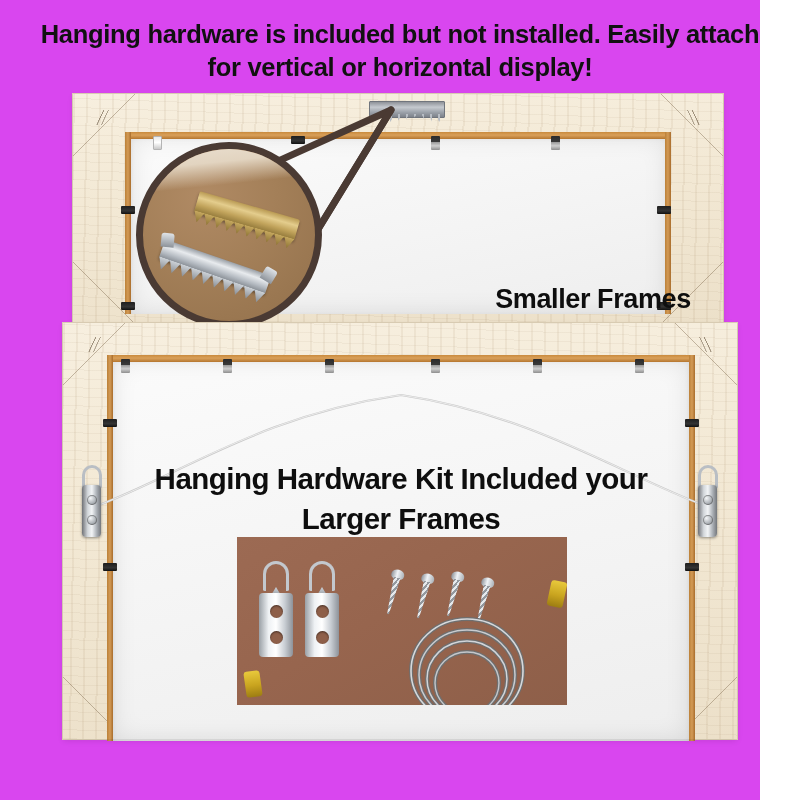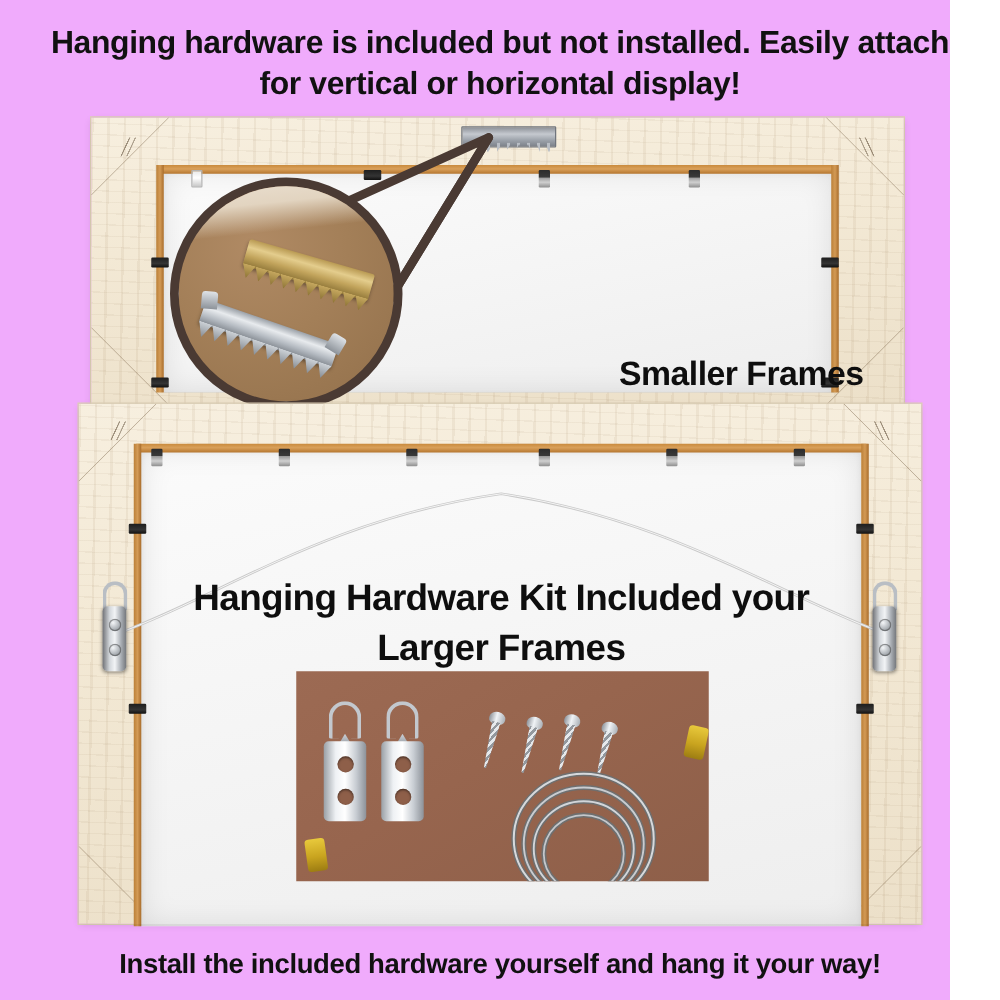--- a/index.html
+++ b/index.html
@@ -2,21 +2,21 @@
 <html><head>
 <meta charset="utf-8">
 <style>
   * { box-sizing: border-box; margin: 0; padding: 0; }
   html, body {
     width: 800px; height: 800px;
     background: #ffffff;
     font-family: "Liberation Sans", sans-serif;
     overflow: hidden;
   }
-  #stage { position: relative; width: 760px; height: 800px; background: #f0abfc; }
+  #stage { position: relative; width: 760px; height: 800px; background: #d946ef; }
 
   
   .caption {
     position: absolute; left: 0; width: 800px;
     text-align: center;
     color: #111111;
     font-weight: 700;
     letter-spacing: -0.3px;
   }
   #header-caption { top: 18px; font-size: 25.5px; line-height: 33px; padding: 0 22px; }
@@ -402,15 +402,14 @@
           <ellipse cx="62" cy="66" rx="40" ry="38" stroke="#d2d5d9" stroke-width="1.5"></ellipse>
           <ellipse cx="62" cy="70" rx="32" ry="31" stroke="#6f6f6f" stroke-width="4"></ellipse>
           <ellipse cx="62" cy="70" rx="32" ry="31" stroke="#c4c7cb" stroke-width="1.4"></ellipse>
         </g>
       </svg>
       <div id="band-right" class="band"></div>
       <div id="band-left" class="band"></div>
     </div>
   </div>
 
-  <div id="footer-caption" class="caption">Install the included hardware yourself and hang it your way!</div>
 
 </div>
 
 </body></html>

